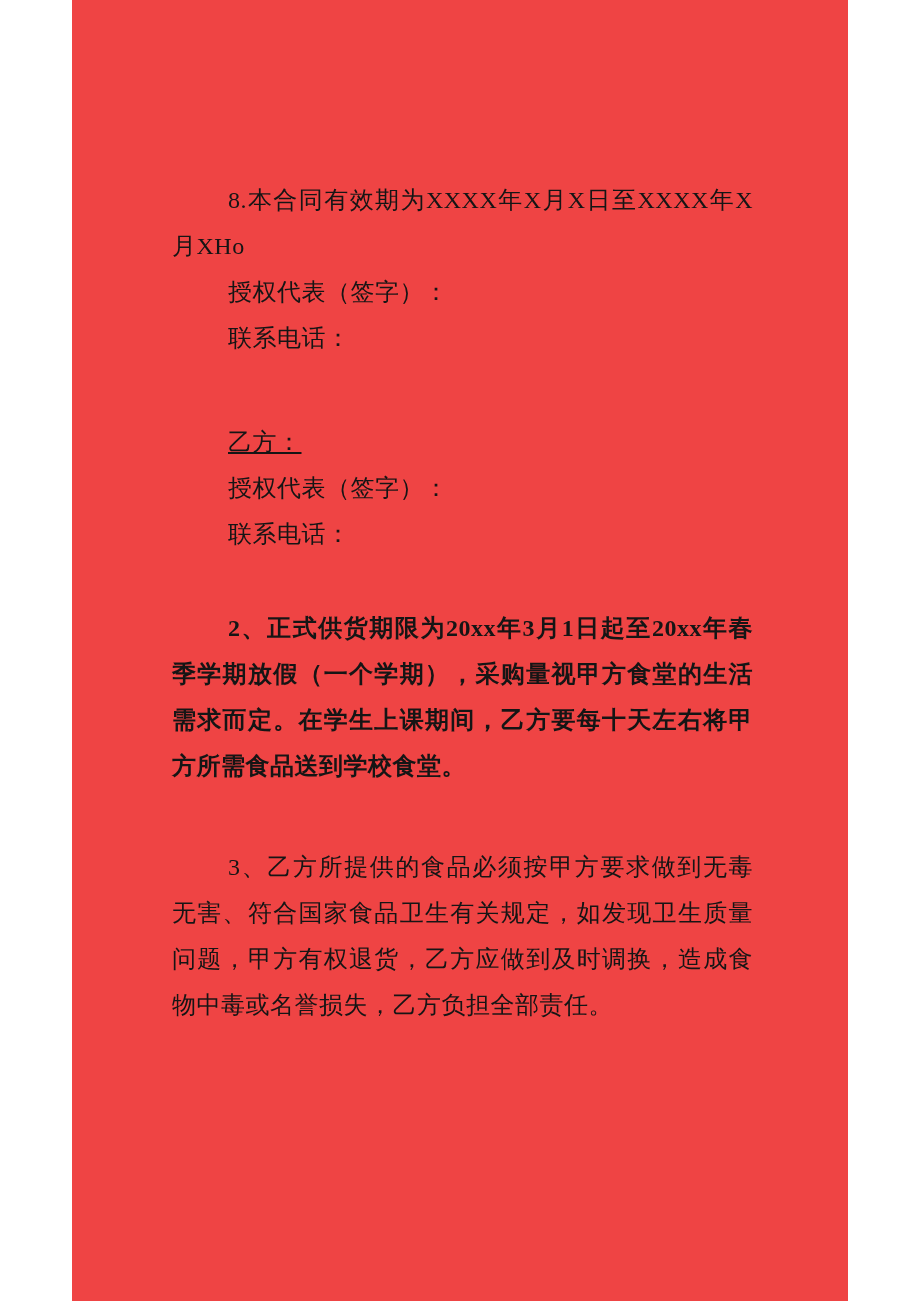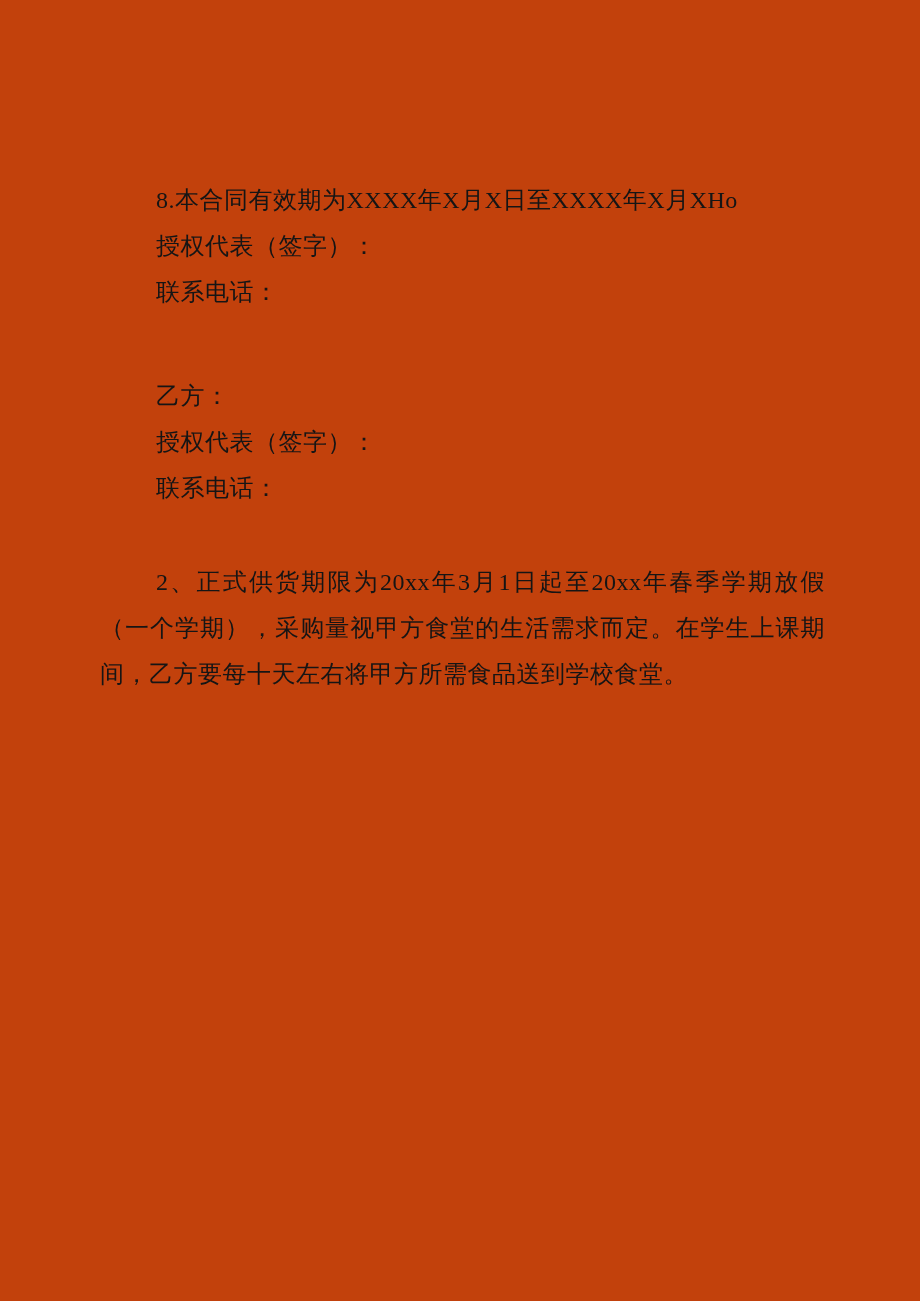--- a/index.html
+++ b/index.html
@@ -2,43 +2,43 @@
 <html><head>
 <meta charset="utf-8">
 <style>
   html, body {
     margin: 0;
     padding: 0;
     background: #ffffff;
   }
   .page {
     position: relative;
-    width: 920px;
+    width: 776px;
     height: 1301px;
     margin: 0 auto;
-    background: #c2410c;
+    background: #ef4444;
     overflow: hidden;
     box-sizing: border-box;
     padding: 177px 95px 0 100px;
     font-family: "Liberation Serif", "DejaVu Serif", serif;
     color: #151515;
   }
   .doc-line {
     margin: 0;
     font-size: 24px;
     line-height: 46px;
     text-indent: 56px;
     text-align: justify;
     letter-spacing: 0.5px;
     word-break: break-all;
   }
   .gap-sm { margin-top: 43px; }
-  .gap-md { margin-top: 48px; }
+  .gap-md { margin-top: 48px; font-weight: bold; }
   .gap-lg { margin-top: 55px; }
-  .gap-xl { margin-top: 58px; }
+  .gap-xl { margin-top: 58px; text-decoration: underline; }
 </style>
 </head>
 <body>
 
 <div class="page">
 
   <p class="doc-line">8.本合同有效期为XXXX年X月X日至XXXX年X月XHo</p>
 
 
   <p class="doc-line">授权代表（签字）：</p>
@@ -48,14 +48,15 @@
   <p class="doc-line gap-xl">乙方：</p>
 
   <p class="doc-line">授权代表（签字）：</p>
 
 
   <p class="doc-line">联系电话：</p>
 
 
   <p class="doc-line gap-md">2、正式供货期限为20xx年3月1日起至20xx年春季学期放假（一个学期），采购量视甲方食堂的生活需求而定。在学生上课期间，乙方要每十天左右将甲方所需食品送到学校食堂。</p>
 
+  <p class="doc-line gap-lg">3、乙方所提供的食品必须按甲方要求做到无毒无害、符合国家食品卫生有关规定，如发现卫生质量问题，甲方有权退货，乙方应做到及时调换，造成食物中毒或名誉损失，乙方负担全部责任。</p>
 
 </div>
 
 </body></html>

